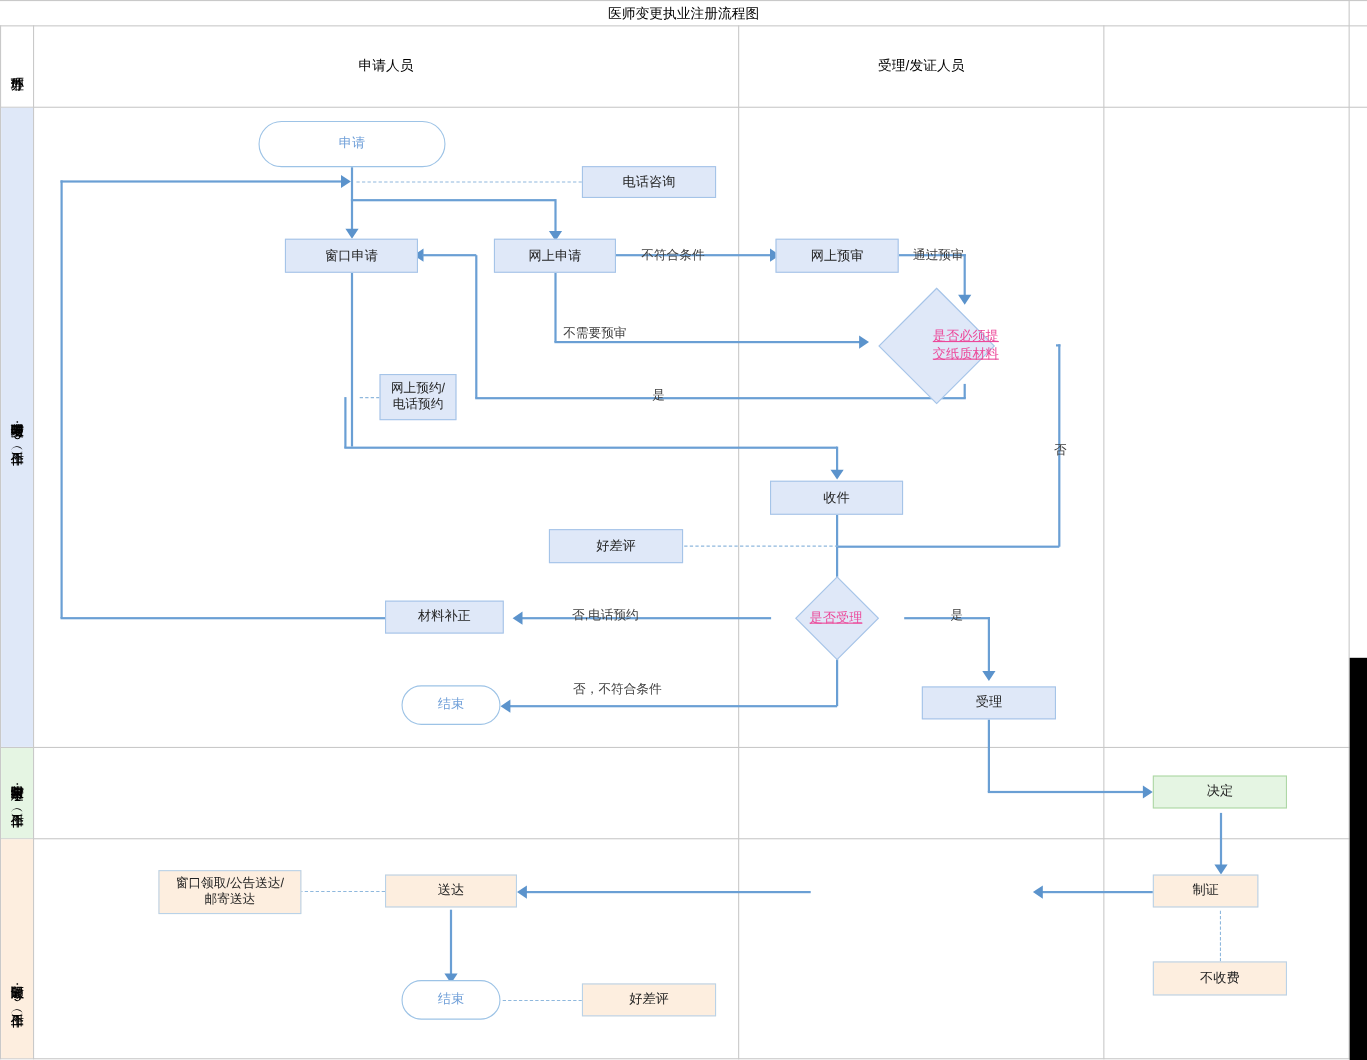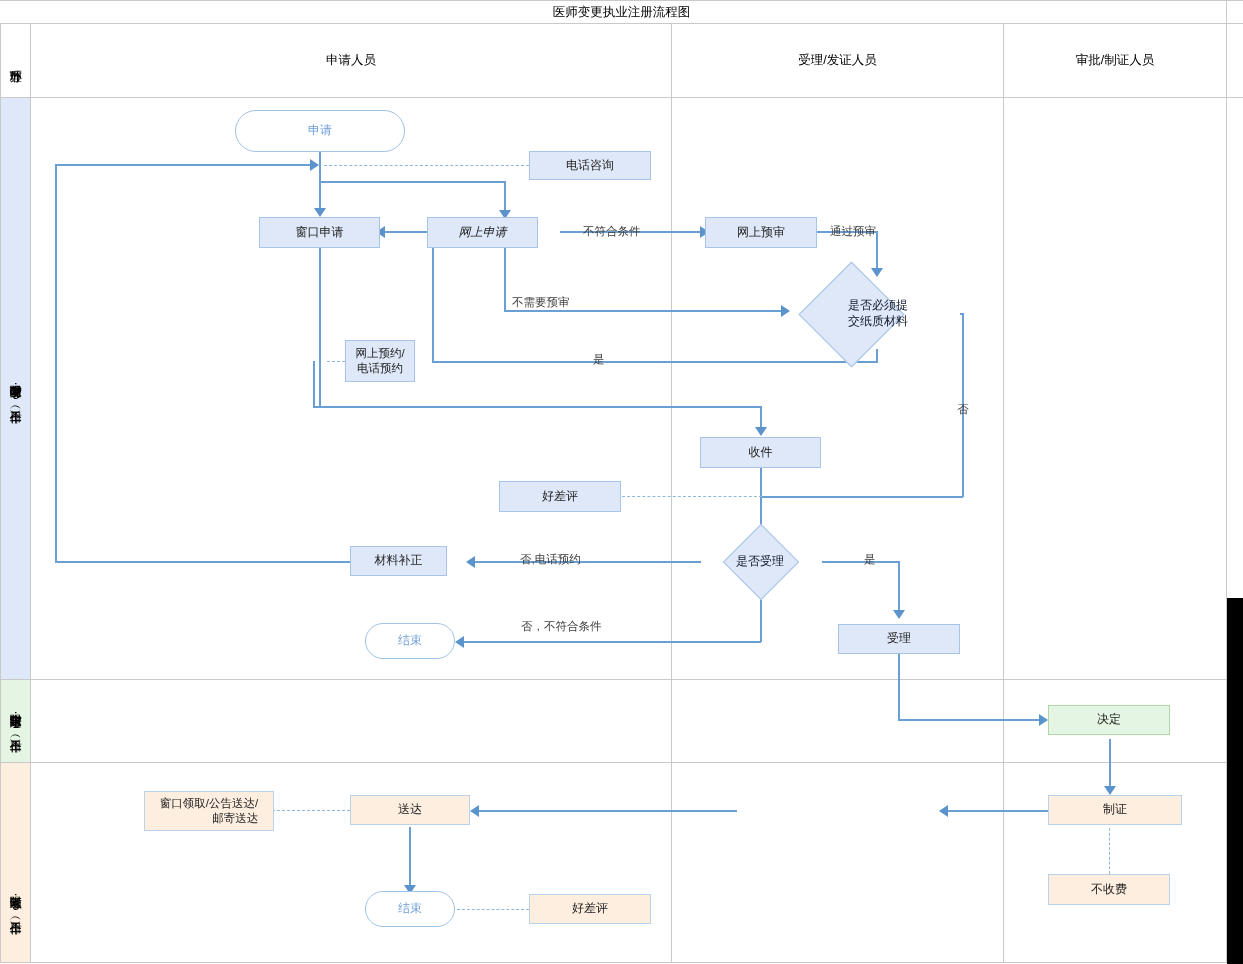--- a/index.html
+++ b/index.html
@@ -24,21 +24,21 @@
         justify-content:center;text-align:center;font-size:12px;color:#222;
         line-height:1.28;padding:1px 2px;}
   .n-blue{background:#dfe8f8;border:1px solid #a5c4e8;}
   .n-green{background:#e5f5e3;border:1px solid #aed7a6;}
   .n-orange{background:#fdeedf;border:1px solid #b9d2e8;}
   .n-round{background:#ffffff;border:1px solid #9dc3e6;border-radius:22px;
            color:#6f9fd8;}
   .diamond-shape{position:absolute;background:#dfe8f8;border:1px solid #a5c4e8;
                  transform:rotate(45deg);}
   .dlabel{position:absolute;display:flex;align-items:center;justify-content:center;
-          text-align:center;font-size:12px;color:#0f172a;line-height:1.3;}
+          text-align:center;font-size:12px;color:#ec4899;line-height:1.3;text-decoration:underline;}
 
   
   .ln{position:absolute;background:#6a9fd4;}
   .lnh{height:1.6px;}
   .lnv{width:1.6px;}
   .dash-h{position:absolute;height:0;border-top:1.8px dashed #8fb8dd;}
   .dash-v{position:absolute;width:0;border-left:1.8px dashed #8fb8dd;}
   .arr{position:absolute;width:0;height:0;}
   .arr-d{border-left:6px solid transparent;border-right:6px solid transparent;
          border-top:9px solid #5b93cc;}
@@ -72,21 +72,20 @@
   <div class="grid-line" style="left:1003px;top:23px;width:1px;height:940px;"></div>
   <div class="grid-line" style="left:1226px;top:0;width:1px;height:963px;"></div>
 
   <div class="lane-fill" style="left:1px;top:98px;width:29px;height:581px;background:#dfe8f8;"></div>
   <div class="lane-fill" style="left:1px;top:680px;width:29px;height:82px;background:#e5f5e3;"></div>
   <div class="lane-fill" style="left:1px;top:763px;width:29px;height:199px;background:#fdeedf;"></div>
 
   <div class="vert-label" style="left:1px;top:24px;width:29px;height:73px;">办理环节</div>
   <div class="hdr" style="left:672px;top:24px;width:331px;height:73px;">受理/发证人员</div>
   <div class="hdr" style="left:31px;top:24px;width:640px;height:73px;">申请人员</div>
-  <div class="hdr" style="left:1004px;top:24px;width:222px;height:73px;">审批/制证人员</div>
 
   <div class="vert-label" style="left:1px;top:98px;width:29px;height:581px;">申请与受理时限：3（个工作日）</div>
   <div class="vert-label" style="left:1px;top:668px;width:29px;height:100px;">审查与决定时限：1（个工作日）</div>
   <div class="vert-label" style="left:1px;top:838px;width:29px;height:124px;">颁证时限：5（个工作日）</div>
 
   <div class="ln lnv" style="left:319px;top:152px;height:60px;"></div>
   <div class="arr arr-d" style="left:314px;top:208px;"></div>
 
   <div class="ln lnh" style="left:319px;top:181px;width:186px;"></div>
   <div class="ln lnv" style="left:504px;top:181px;height:33px;"></div>
@@ -176,54 +175,54 @@
   <div class="elabel" style="left:864px;top:552px;">是</div>
   <div class="elabel" style="left:520px;top:552px;">否,电话预约</div>
   <div class="elabel" style="left:521px;top:619px;">否，不符合条件</div>
 
   <div class="node n-round" style="left:235px;top:110px;width:170px;height:42px;">申请</div>
 
   <div class="node n-blue" style="left:529px;top:151px;width:122px;height:29px;">电话咨询</div>
 
   <div class="node n-blue" style="left:259px;top:217px;width:121px;height:31px;">窗口申请</div>
 
-  <div class="node n-blue" style="left:427px;top:217px;width:111px;height:31px;font-style:italic;">网上申请</div>
+  <div class="node n-blue" style="left:449px;top:217px;width:111px;height:31px;">网上申请</div>
 
   <div class="node n-blue" style="left:705px;top:217px;width:112px;height:31px;">网上预审</div>
 
   <div class="node n-blue" style="left:345px;top:340px;width:70px;height:42px;white-space:pre-line;font-size:11.5px;">网上预约/
 电话预约</div>
 
   <div class="diamond-shape" style="left:814px;top:277px;width:73px;height:73px;"></div>
   <div class="dlabel" style="left:818px;top:291px;width:120px;height:45px;white-space:pre-line;">是否必须提
 交纸质材料</div>
 
   <div class="node n-blue" style="left:700px;top:437px;width:121px;height:31px;">收件</div>
 
   <div class="node n-blue" style="left:499px;top:481px;width:122px;height:31px;">好差评</div>
 
   <div class="diamond-shape" style="left:734px;top:535px;width:52px;height:52px;"></div>
   <div class="dlabel" style="left:710px;top:552px;width:100px;height:20px;">是否受理</div>
 
-  <div class="node n-blue" style="left:350px;top:546px;width:97px;height:30px;">材料补正</div>
+  <div class="node n-blue" style="left:350px;top:546px;width:108px;height:30px;">材料补正</div>
 
   <div class="node n-round" style="left:365px;top:623px;width:90px;height:36px;">结束</div>
 
   <div class="node n-blue" style="left:838px;top:624px;width:122px;height:30px;">受理</div>
 
   <div class="node n-green" style="left:1048px;top:705px;width:122px;height:30px;">决定</div>
 
-  <div class="node n-orange" style="left:1048px;top:795px;width:134px;height:30px;">制证</div>
+  <div class="node n-orange" style="left:1048px;top:795px;width:96px;height:30px;">制证</div>
 
   <div class="node n-orange" style="left:1048px;top:874px;width:122px;height:31px;">不收费</div>
 
 
   <div class="node n-orange" style="left:350px;top:795px;width:120px;height:30px;">送达</div>
 
-  <div class="node n-orange" style="left:144px;top:791px;width:130px;height:40px;white-space:pre-line;font-size:11.5px;text-align:right;">窗口领取/公告送达/
+  <div class="node n-orange" style="left:144px;top:791px;width:130px;height:40px;white-space:pre-line;font-size:11.5px;">窗口领取/公告送达/
 邮寄送达</div>
 
   <div class="node n-round" style="left:365px;top:891px;width:90px;height:36px;">结束</div>
 
   <div class="node n-orange" style="left:529px;top:894px;width:122px;height:30px;">好差评</div>
 
   <div class="scrollbar" style="left:1227px;top:598px;width:16px;height:366px;"></div>
 
 </div>
 

